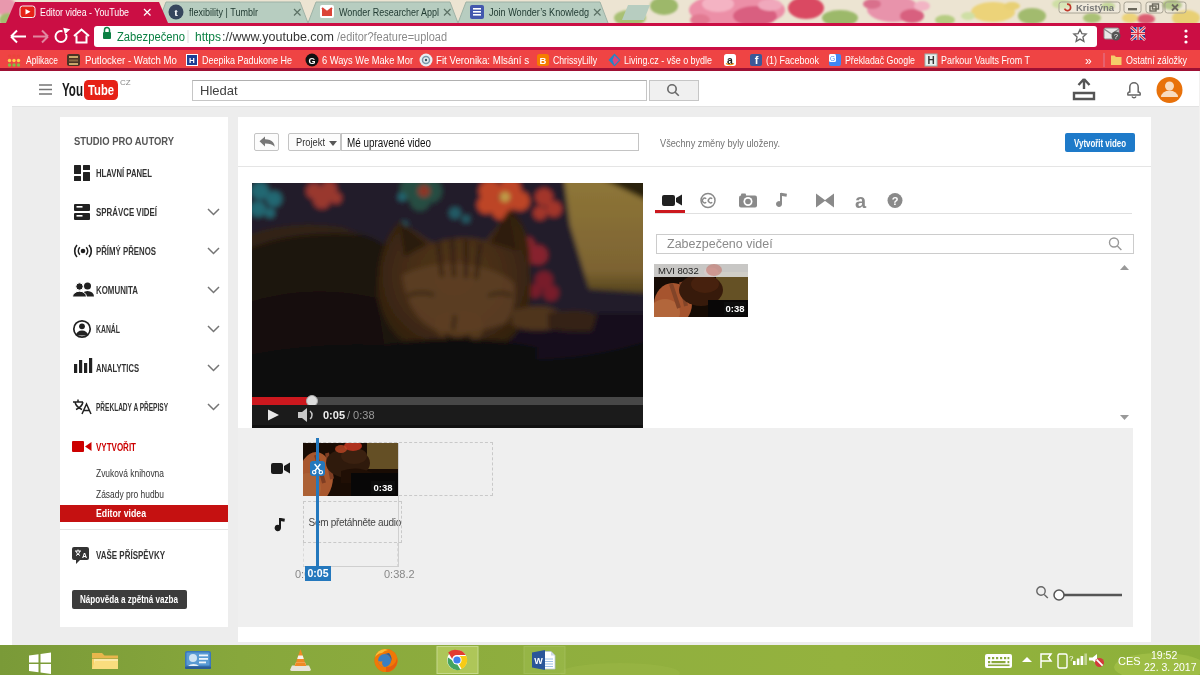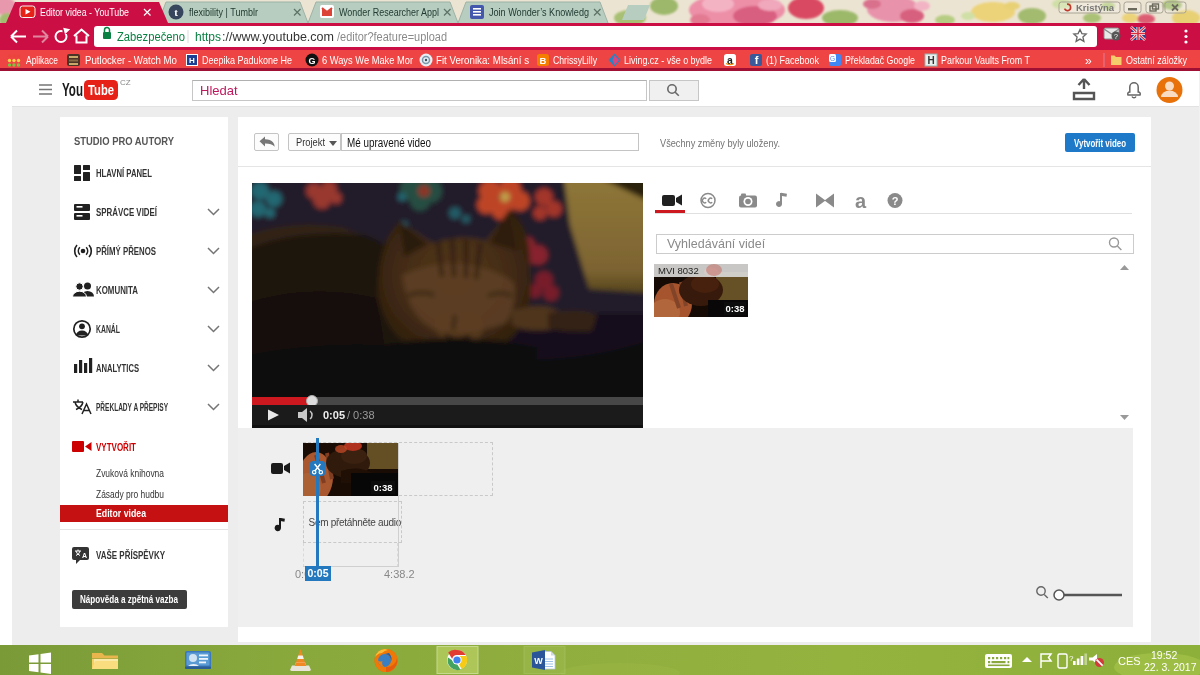--- a/index.html
+++ b/index.html
@@ -240,21 +240,21 @@
   <div class="abs" style="left:0;top:0;width:1200px;height:36px;background:#fff;border-bottom:1px solid #e2e2e2"></div>
   <svg class="abs" width="140" height="36" style="left:0;top:0">
     <g stroke="#757575" stroke-width="1.6">
         <path d="M27 14 h13 M27 18.5 h13 M27 23 h13"></path>
       </g>
     <text x="50" y="25" font-size="18" font-weight="bold" fill="#1a1a1a" lengthAdjust="spacingAndGlyphs" textLength="21">You</text>
     <rect x="72" y="9" width="34" height="20" rx="4.5" fill="#e62117"></rect>
     <text x="89" y="24" font-size="14" font-weight="bold" fill="#fff" text-anchor="middle" lengthAdjust="spacingAndGlyphs" textLength="26">Tube</text>
     <text x="108" y="14" font-size="8" fill="#888">CZ</text>
   </svg>
-  <div class="abs" style="left:180px;top:9px;width:455px;height:21px;border:1px solid #c6c6c6;border-top-color:#b0b0b0;background:#fff;color:#be185d;font-size:13px;line-height:20px;padding-left:7px">Hledat</div>
+  <div class="abs" style="left:180px;top:9px;width:455px;height:21px;border:1px solid #c6c6c6;border-top-color:#b0b0b0;background:#fff;color:#404040;font-size:13px;line-height:20px;padding-left:7px">Hledat</div>
   <div class="abs" style="left:637px;top:9px;width:50px;height:21px;border:1px solid #c6c6c6;background:#f0f0f0"></div>
   <svg class="abs" width="50" height="21" style="left:637px;top:9px">
       <circle cx="23" cy="9" r="4.2" fill="none" stroke="#686868" stroke-width="1.6"></circle>
       <path d="M26.2 12.2 l3.6 3.6" stroke="#686868" stroke-width="1.6"></path>
     </svg>
   <svg class="abs" width="150" height="36" style="left:1050px;top:0">
     <path d="M12 22 h20 v6 h-20 z M22 18 v-8 M22 8 l-5.5 6 M22 8 l5.5 6" fill="none" stroke="#555" stroke-width="2.4"></path>
     <path d="M66 24 h12 a2 2 0 0 0 -1.8 -3 v-5 a4.2 4.2 0 0 0 -8.4 0 v5 a2 2 0 0 0 -1.8 3 z M70 25.5 a2.2 2.2 0 0 0 4 0" fill="none" stroke="#666" stroke-width="1.5"></path>
     <circle cx="107.5" cy="19" r="13" fill="#e8710a"></circle>
     <circle cx="107.5" cy="15" r="4.5" fill="#f8dbc0"></circle>
@@ -518,21 +518,21 @@
         <path d="M182 4.5 l-9.5 7 9.5 7 z"></path>
       </g>
     <text x="203" y="19" font-size="20" font-weight="bold" fill="#8a8a8a">a</text>
     <g>
         <circle cx="243" cy="11.5" r="7.5" fill="#8a8a8a"></circle>
         <text x="243" y="15.5" font-size="11" fill="#fff" text-anchor="middle" font-weight="bold">?</text>
       </g>
   </svg>
   <div class="abs" style="left:643px;top:139px;width:30px;height:3px;background:#cc181e"></div>
   <div class="abs" style="left:643px;top:142px;width:477px;height:1px;background:#e0e0e0"></div>
-  <div class="abs" style="left:644px;top:163px;width:478px;height:20px;border:1px solid #ccc;background:#fff;font-size:12.5px;color:#8a8a8a;line-height:19px;padding-left:10px">Vyhledávání videí</div>
+  <div class="abs" style="left:644px;top:163px;width:478px;height:20px;border:1px solid #ccc;background:#fff;font-size:12.5px;color:#8a8a8a;line-height:19px;padding-left:10px">Zabezpečeno videí</div>
   <svg class="abs" width="24" height="20" style="left:1092px;top:163px">
       <circle cx="10" cy="8.5" r="4.5" fill="none" stroke="#999" stroke-width="1.4"></circle>
       <path d="M13.4 12 l4 4" stroke="#999" stroke-width="1.4"></path>
     </svg>
 
   <svg class="abs" width="94" height="53" style="left:642px;top:193px" viewBox="0 0 94 53" preserveAspectRatio="none">
     <rect width="94" height="53" fill="#180d05"></rect>
     <rect x="62" y="8" width="32" height="30" fill="#6e5829"></rect>
     <ellipse cx="19" cy="40" rx="19" ry="21" fill="#b55c32"></ellipse>
     <ellipse cx="11" cy="48" rx="15" ry="13" fill="#c26f40"></ellipse>
@@ -594,21 +594,21 @@
   <svg class="abs" width="15" height="15" style="left:298px;top:390px">
       <path d="M4.6 3 L10.4 10.2 M10.4 3 L4.6 10.2" stroke="#fff" stroke-width="1.4" fill="none"></path>
       <circle cx="4.2" cy="11.2" r="1.7" fill="none" stroke="#fff" stroke-width="1.2"></circle>
       <circle cx="10.8" cy="11.2" r="1.7" fill="none" stroke="#fff" stroke-width="1.2"></circle>
     </svg>
   <div class="abs" style="left:386px;top:372px;width:1px;height:124px;background:#cfcfcf"></div>
   <div class="abs" style="left:291px;top:495px;width:96px;height:1px;background:#cfcfcf"></div>
 
   <div class="abs" style="left:283px;top:497px;font-size:11px;color:#888">0:0</div>
   <div class="abs" style="left:293px;top:495px;width:26px;height:15px;background:#2478bd;color:#fff;font-size:10.5px;font-weight:bold;text-align:center;line-height:15px">0:05</div>
-  <div class="abs" style="left:372px;top:497px;font-size:11px;color:#888">4:38.2</div>
+  <div class="abs" style="left:372px;top:497px;font-size:11px;color:#888">0:38.2</div>
 
   <svg class="abs" width="100" height="20" style="left:1022px;top:513px">
     <circle cx="7" cy="7" r="4.2" fill="none" stroke="#666" stroke-width="1.4"></circle>
     <path d="M10.2 10.4 l3.6 3.6" stroke="#666" stroke-width="1.4"></path>
     <line x1="20" y1="11" x2="88" y2="11" stroke="#555" stroke-width="2.5"></line>
     <circle cx="25" cy="11" r="5" fill="#fdfdfd" stroke="#555" stroke-width="1.5"></circle>
   </svg>
 </div>
 
 <div class="abs" style="left:0;top:645px;width:1200px;height:30px;background:linear-gradient(90deg,#7a9a38 0,#87a73c 20%,#8fae3e 45%,#94b23e 70%,#8db03a 100%)">

